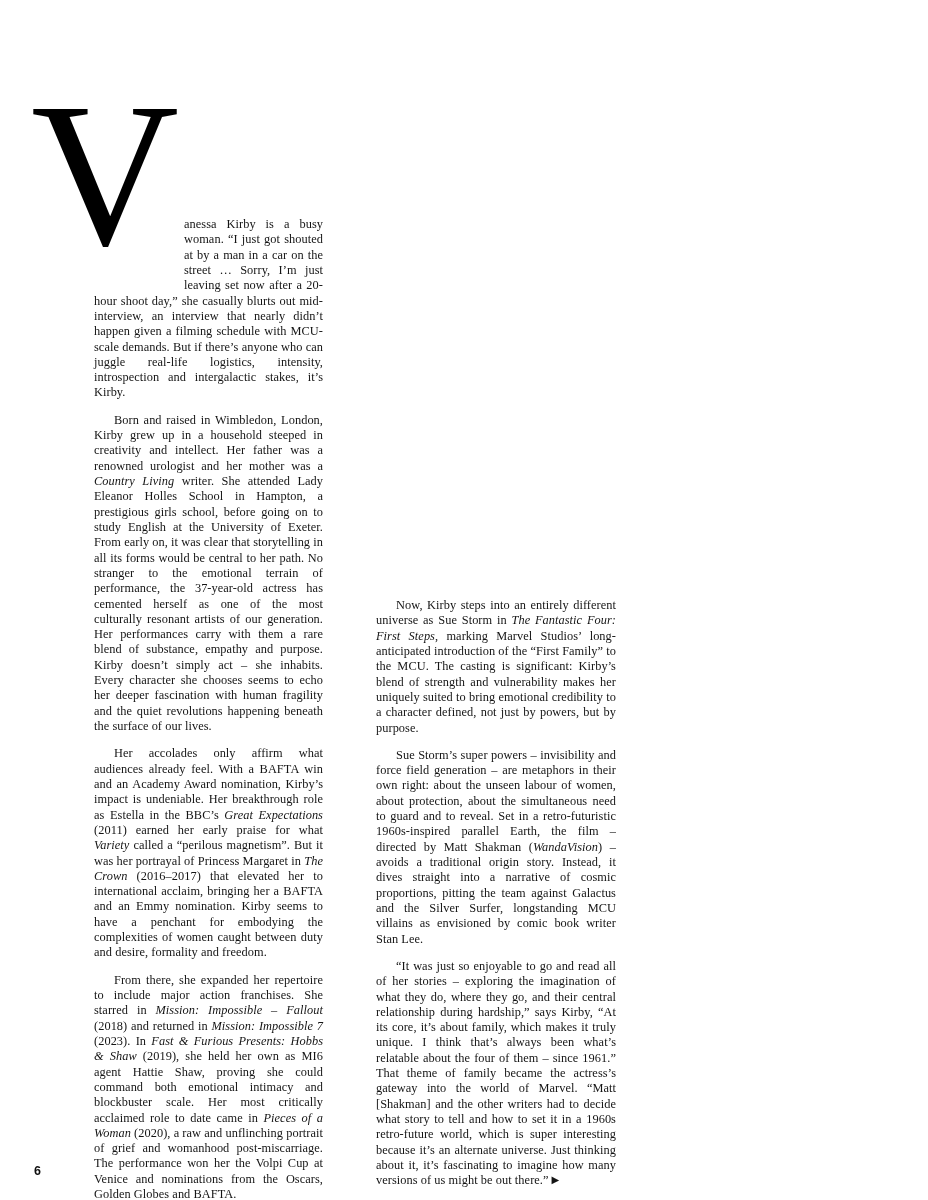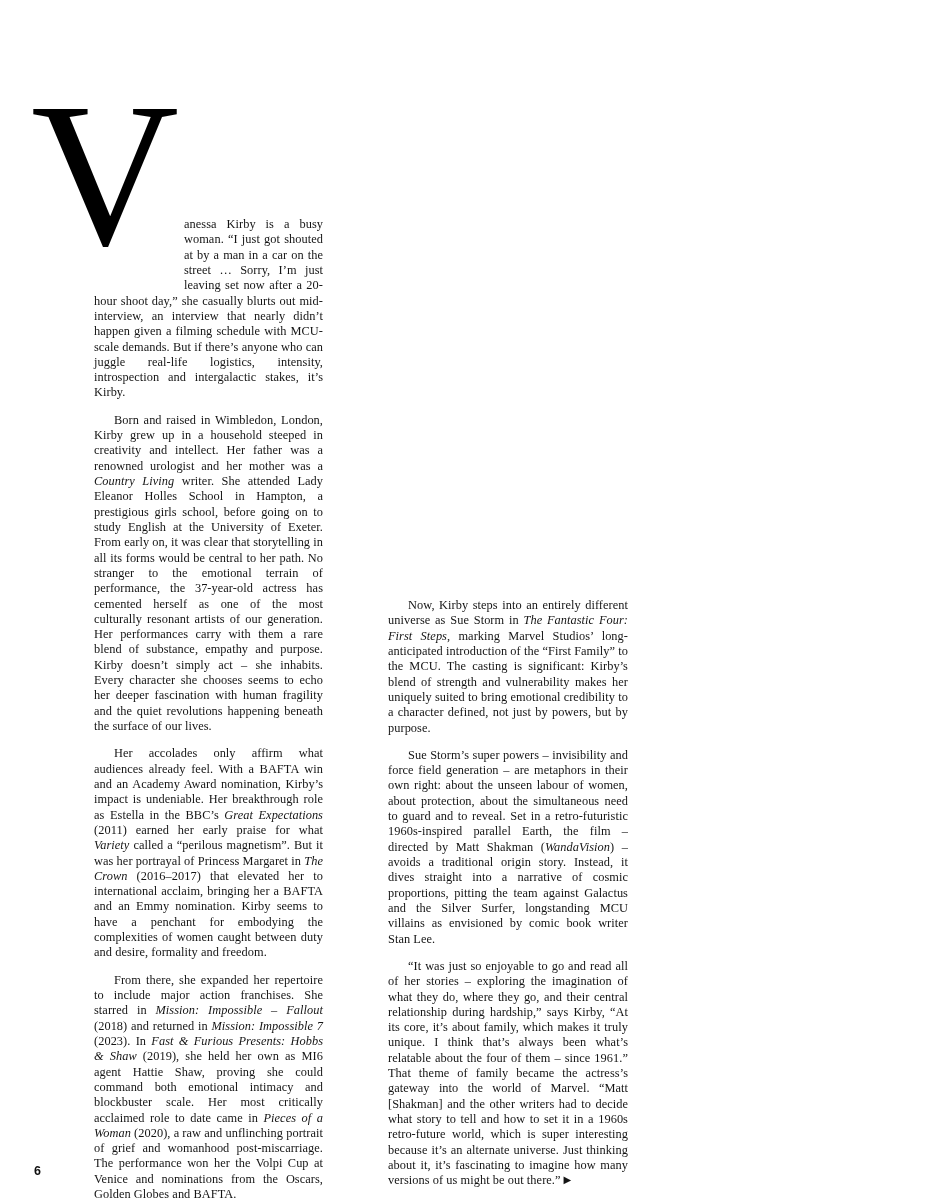--- a/index.html
+++ b/index.html
@@ -33,21 +33,21 @@
     -webkit-font-smoothing: antialiased;
   }
 
   .column-left {
     left: 82px;
     top: 205px;
     width: 253px;
   }
 
   .column-right {
-    left: 376px;
+    left: 364px;
     top: 586px;
     width: 264px;
   }
 
   .column p {
     margin: 12px;
     text-indent: 20px;
     hyphens: none;
     font-family: Liberation Serif, serif;
   }

